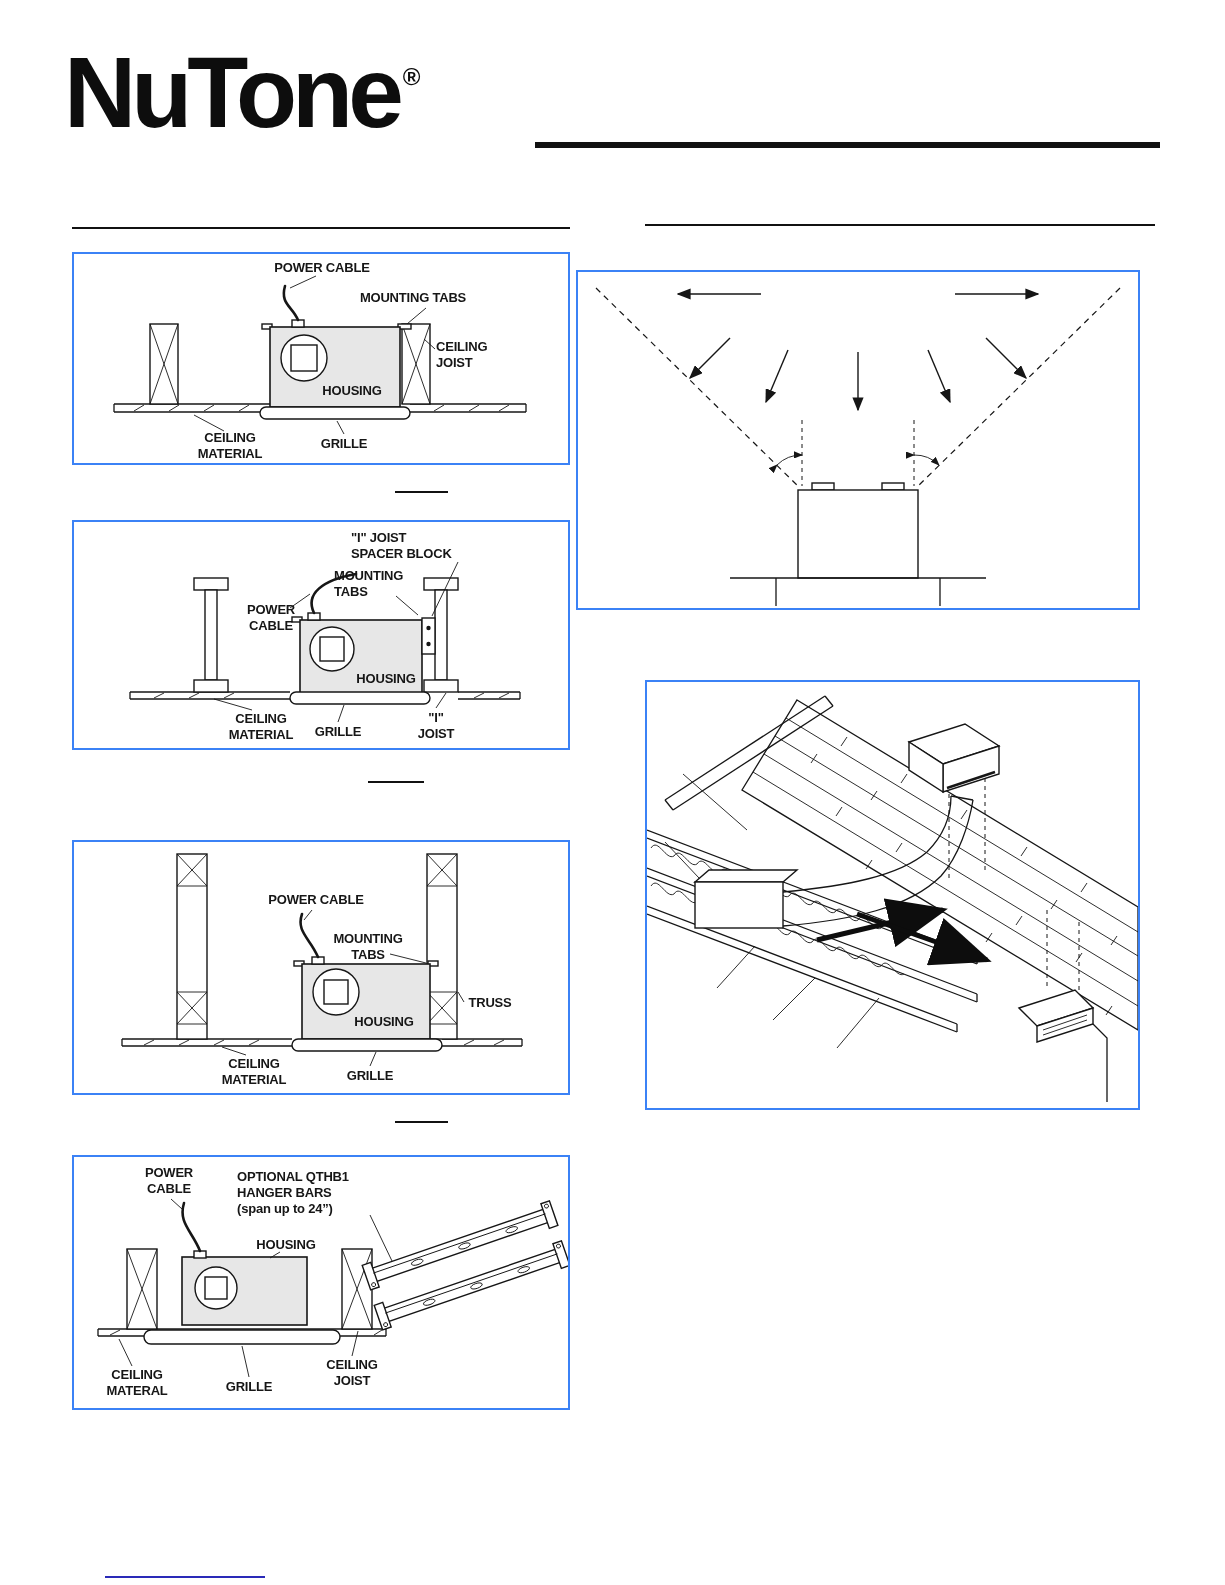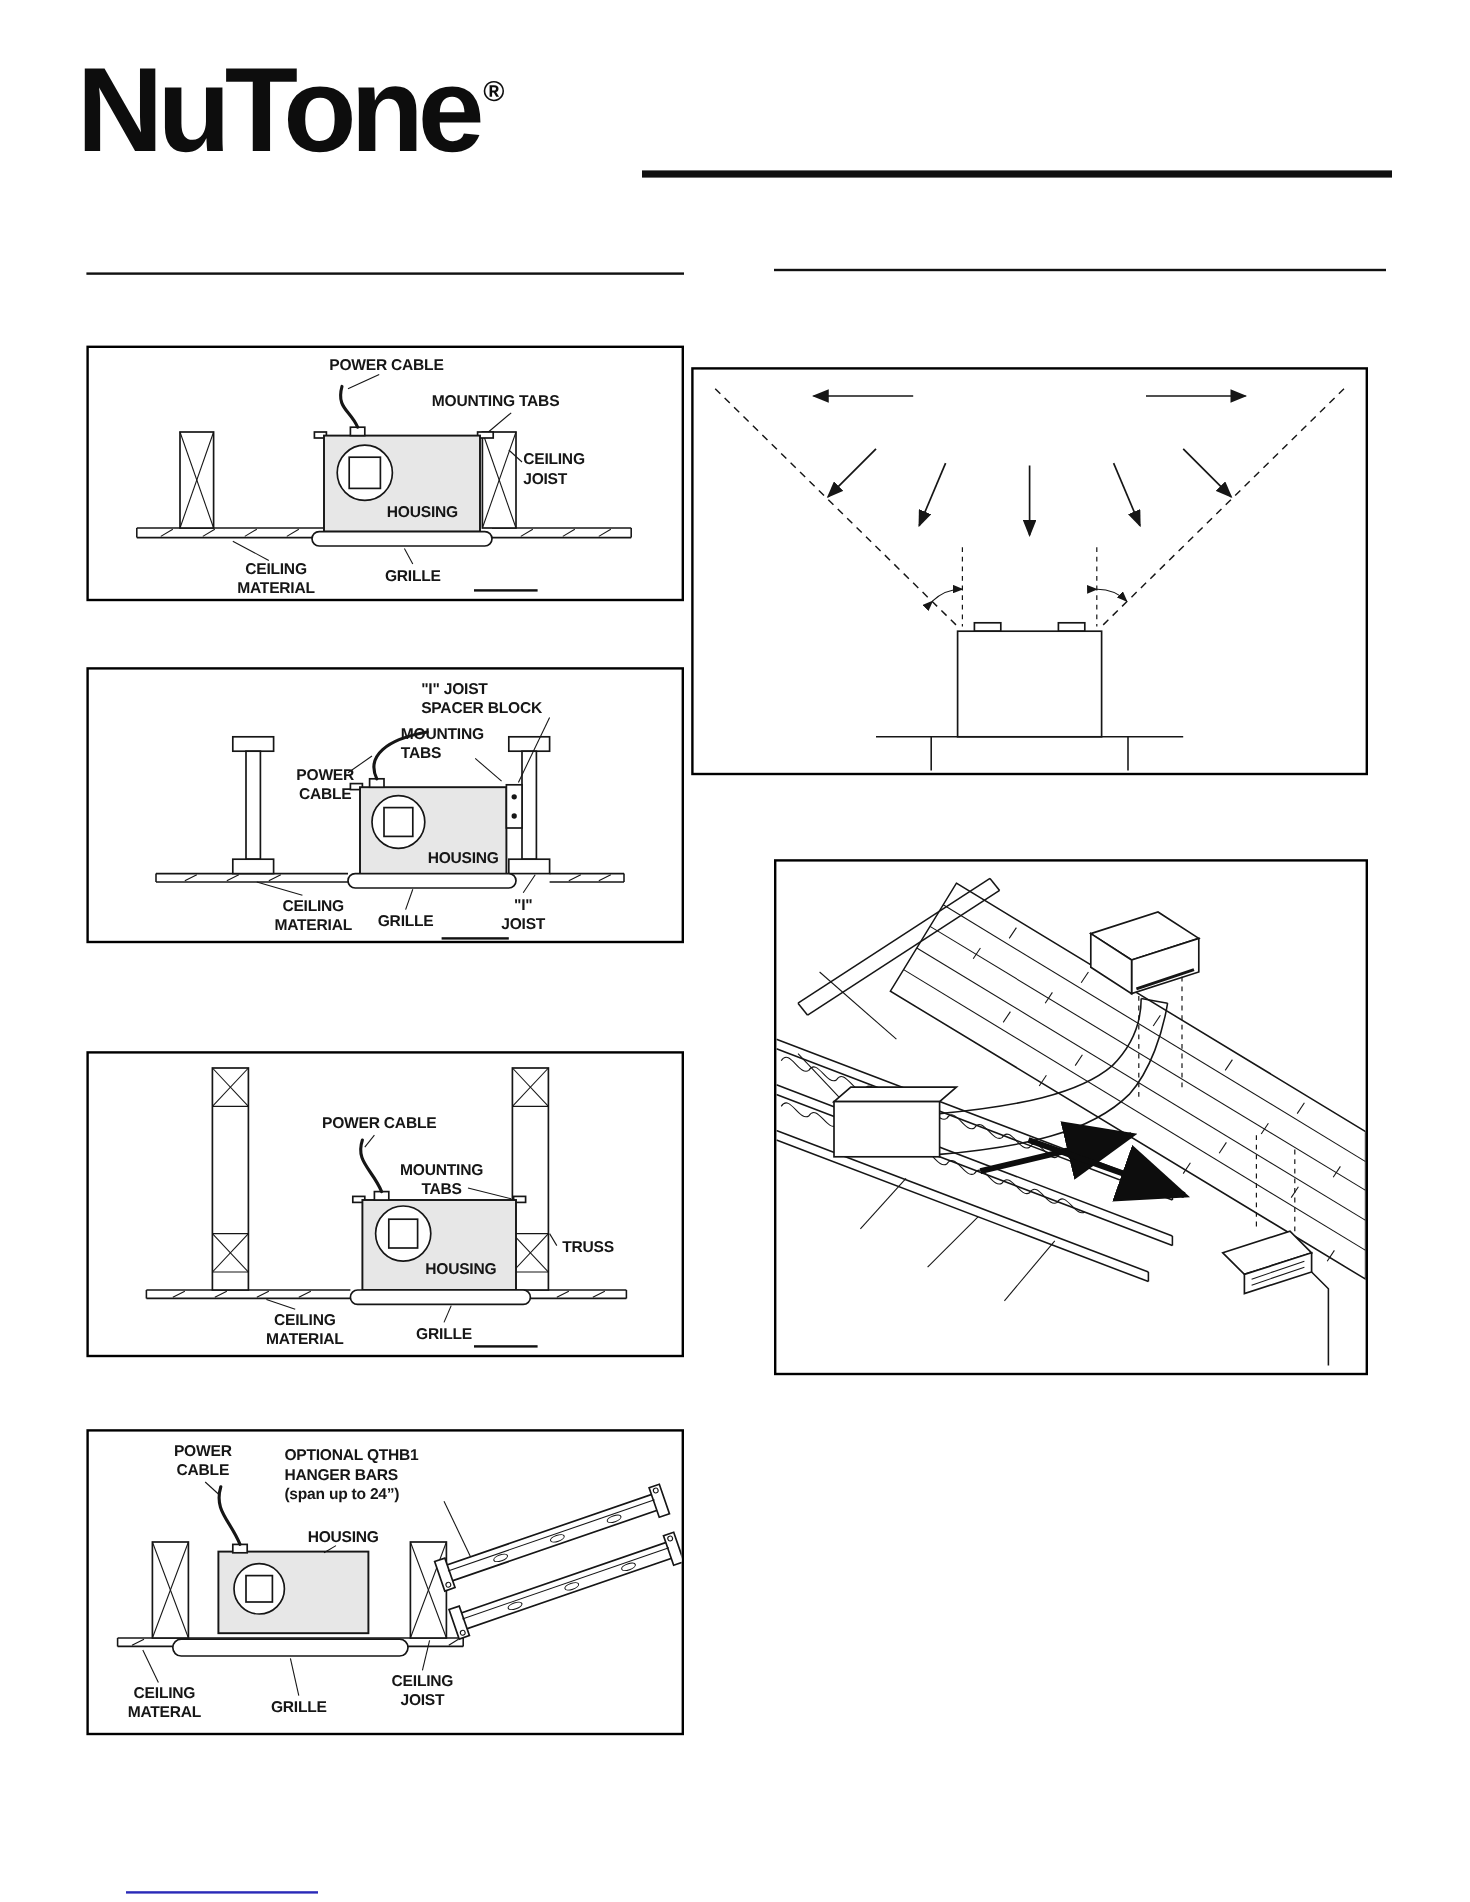--- a/index.html
+++ b/index.html
@@ -1,18 +1,18 @@
 <!DOCTYPE html>
 <html><head>
 <meta charset="utf-8">
 <style>
   html,body{margin:0;padding:0;background:#fff;}
   .page{position:relative;width:1225px;height:1585px;background:#fff;overflow:hidden;
         font-family:"Liberation Sans",sans-serif;}
-  .frame{position:absolute;border:2px solid #000000;background:#fff;box-sizing:border-box;margin-top:36px;}
+  .frame{position:absolute;border:2px solid #3b82f6;background:#fff;box-sizing:border-box;}
   .rule{position:absolute;background:#111;}
   .brand{position:absolute;left:64px;top:42px;color:#0d0d0d;font-weight:bold;
          font-size:100px;letter-spacing:-5px;line-height:1;}
   .brand .reg{font-size:24px;letter-spacing:0;vertical-align:super;position:relative;top:-8px;left:4px;}
   svg{display:block;}
   svg text{font-family:"Liberation Sans",sans-serif;font-weight:bold;font-size:13px;
            fill:#161616;letter-spacing:-.2px;}
   .s1{stroke:#161616;stroke-width:1.3;fill:none;}
   .thin{stroke:#161616;stroke-width:.9;fill:none;}
   .white{fill:#fff;stroke:#161616;stroke-width:1.4;}

